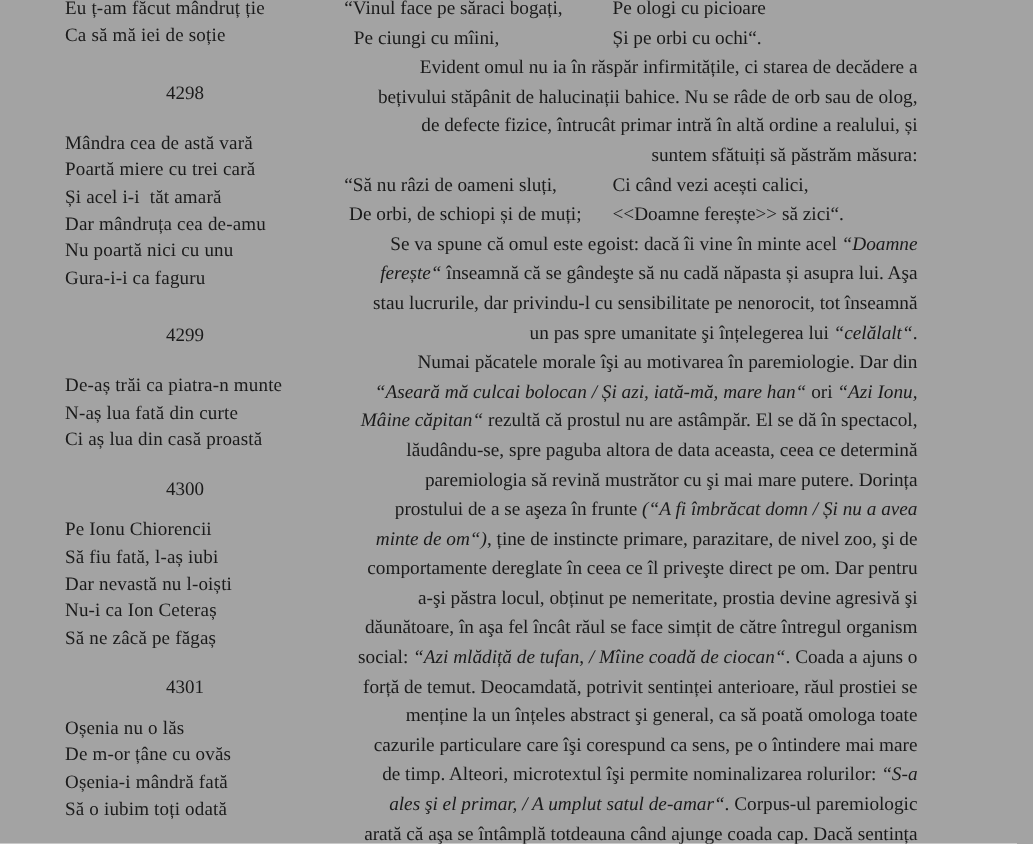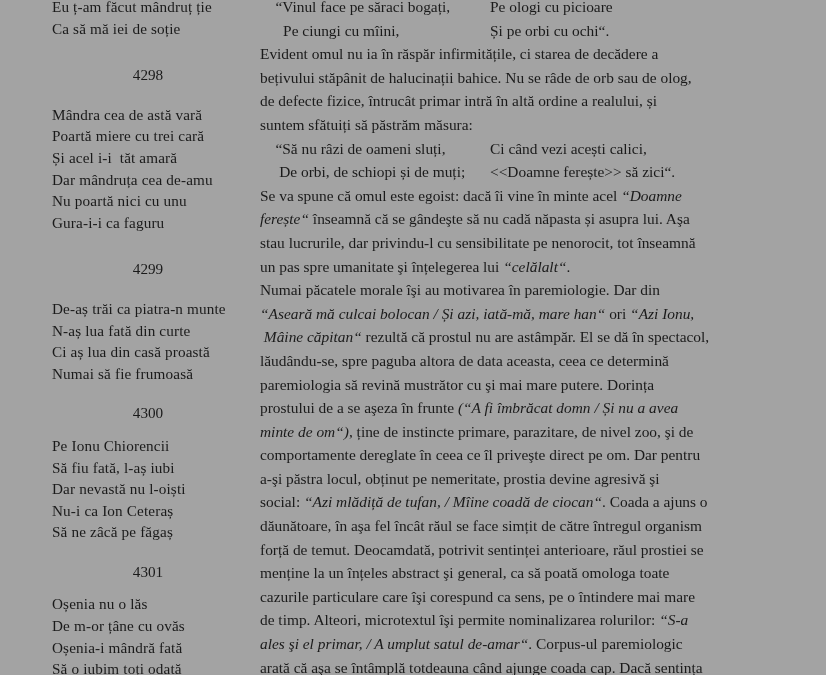--- a/index.html
+++ b/index.html
@@ -53,20 +53,21 @@
     position: absolute;
     left: 260px;
     top: -5px;
     width: 474px;
   }
   .prose-line {
     font-size: 15.4px;
     line-height: 23.6px;
     white-space: pre;
     letter-spacing: 0.0em;
+    text-align: right;
   }
   .it { font-style: italic; }
 
   
   .couplet-row {
     display: flex;
     font-size: 15.4px;
     line-height: 23.6px;
     white-space: pre;
   }
@@ -96,21 +97,20 @@
       <div class="verse-line">Gura-i-i ca faguru</div>
     </div>
 
     <div class="gap-before-num"></div>
     <div class="verse-num">4299</div>
     <div class="gap-after-num"></div>
     <div class="verse-group">
       <div class="verse-line">De-aș trăi ca piatra-n munte</div>
       <div class="verse-line">N-aș lua fată din curte</div>
       <div class="verse-line">Ci aș lua din casă proastă</div>
-      <div class="verse-line">Numai să fie frumoasă</div>
     </div>
 
     <div class="gap-before-num-sm"></div>
     <div class="verse-num">4300</div>
     <div class="gap-after-num-sm"></div>
     <div class="verse-group">
       <div class="verse-line">Pe Ionu Chiorencii</div>
       <div class="verse-line">Să fiu fată, l-aș iubi</div>
       <div class="verse-line">Dar nevastă nu l-oiști</div>
       <div class="verse-line">Nu-i ca Ion Ceteraș</div>
@@ -167,22 +167,22 @@
         <div class="prose-line"><span>un pas spre umanitate şi înțelegerea lui </span><span class="it">“celălalt“</span><span>.</span></div>
         <div class="prose-line"><span>Numai păcatele morale îşi au motivarea în paremiologie. Dar din</span></div>
         <div class="prose-line"><span class="it">“Aseară mă culcai bolocan / Și azi, iată-mă, mare han“</span><span> ori </span><span class="it">“Azi Ionu,</span></div>
         <div class="prose-line"><span class="it"> Mâine căpitan“</span><span> rezultă că prostul nu are astâmpăr. El se dă în spectacol,</span></div>
         <div class="prose-line"><span>lăudându-se, spre paguba altora de data aceasta, ceea ce determină</span></div>
         <div class="prose-line"><span>paremiologia să revină mustrător cu şi mai mare putere. Dorința</span></div>
         <div class="prose-line"><span>prostului de a se aşeza în frunte </span><span class="it">(“A fi îmbrăcat domn / Și nu a avea</span></div>
         <div class="prose-line"><span class="it">minte de om“)</span><span>, ține de instincte primare, parazitare, de nivel zoo, şi de</span></div>
         <div class="prose-line"><span>comportamente dereglate în ceea ce îl priveşte direct pe om. Dar pentru</span></div>
         <div class="prose-line"><span>a-şi păstra locul, obținut pe nemeritate, prostia devine agresivă şi</span></div>
+        <div class="prose-line"><span>dăunătoare, în aşa fel încât răul se face simțit de către întregul organism</span></div>
         <div class="prose-line"><span>social: </span><span class="it">“Azi mlădiță de tufan, / Mîine coadă de ciocan“</span><span>. Coada a ajuns o</span></div>
-        <div class="prose-line"><span>dăunătoare, în aşa fel încât răul se face simțit de către întregul organism</span></div>
         <div class="prose-line"><span>forță de temut. Deocamdată, potrivit sentinței anterioare, răul prostiei se</span></div>
         <div class="prose-line"><span>menține la un înțeles abstract şi general, ca să poată omologa toate</span></div>
         <div class="prose-line"><span>cazurile particulare care îşi corespund ca sens, pe o întindere mai mare</span></div>
         <div class="prose-line"><span>de timp. Alteori, microtextul îşi permite nominalizarea rolurilor: </span><span class="it">“S-a</span></div>
         <div class="prose-line"><span class="it">ales şi el primar, / A umplut satul de-amar“</span><span>. Corpus-ul paremiologic</span></div>
         <div class="prose-line"><span>arată că aşa se întâmplă totdeauna când ajunge coada cap. Dacă sentința</span></div>
       </div>
 
   </div>
 </div>

